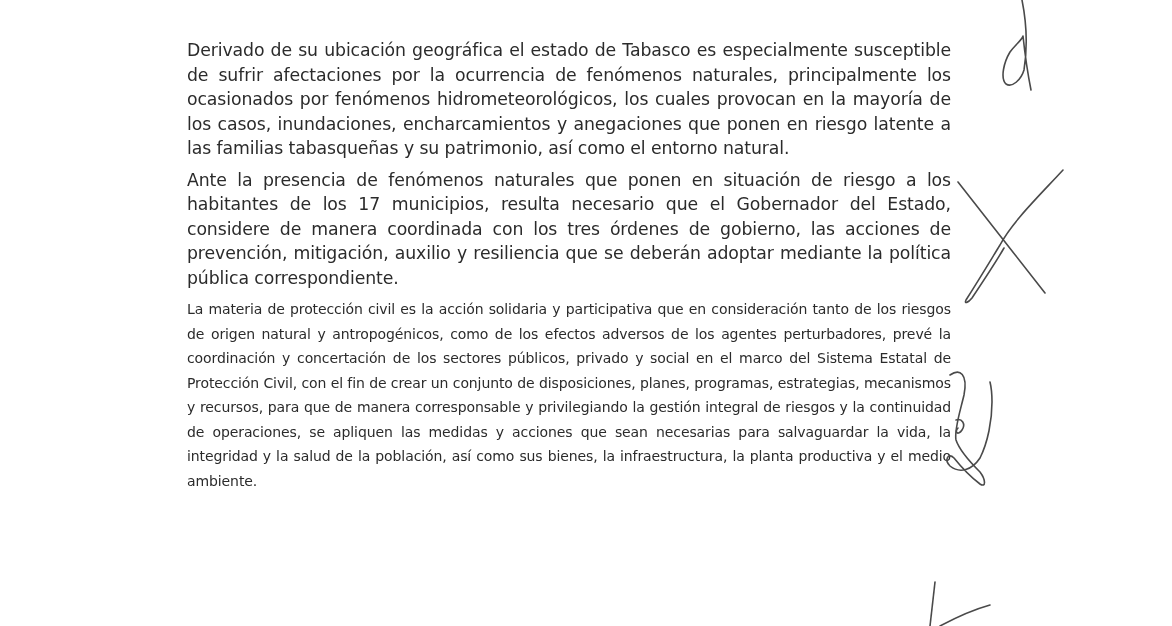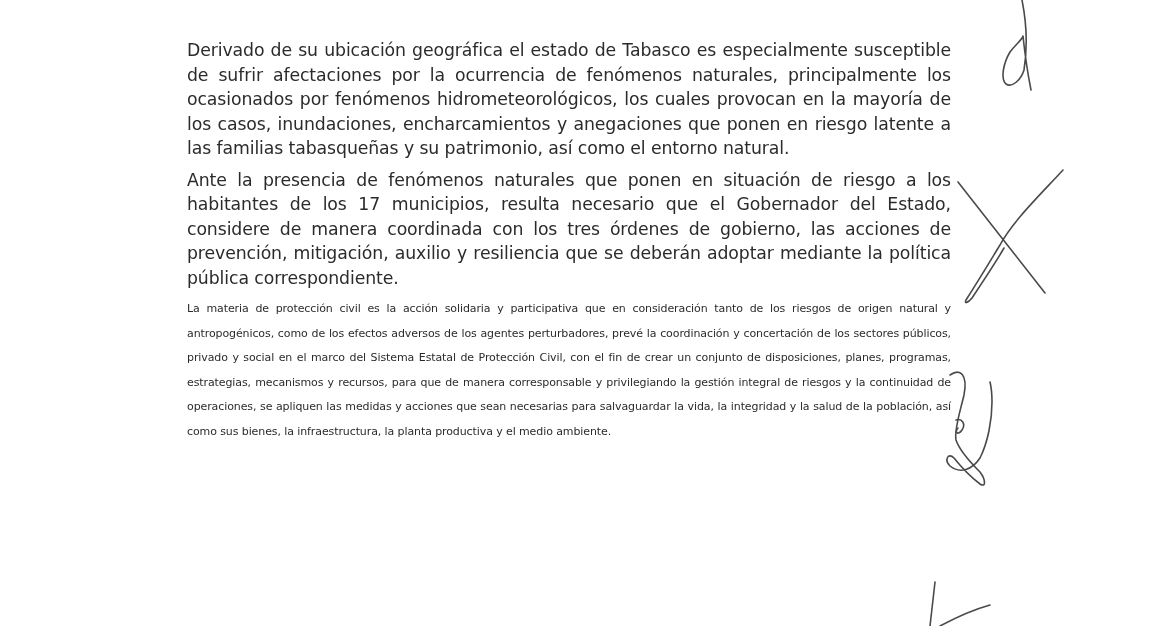--- a/index.html
+++ b/index.html
@@ -36,21 +36,21 @@
       text-align: justify;
       text-align-last: left;
       letter-spacing: -0.1px;
       word-spacing: 0px;
     }
     .paragraph + .paragraph {
       margin-top: 7px;
     }
     .p1 { font-size: 17.3px; }
     .p2 { font-size: 17.3px; }
-    .p3 { font-size: 11px; }
+    .p3 { font-size: 14px; }
     .margin-marks {
       position: absolute;
       left: 900px;
       top: 0;
       width: 272px;
       height: 626px;
       pointer-events: none;
     }
     .margin-marks svg {
       width: 272px;

